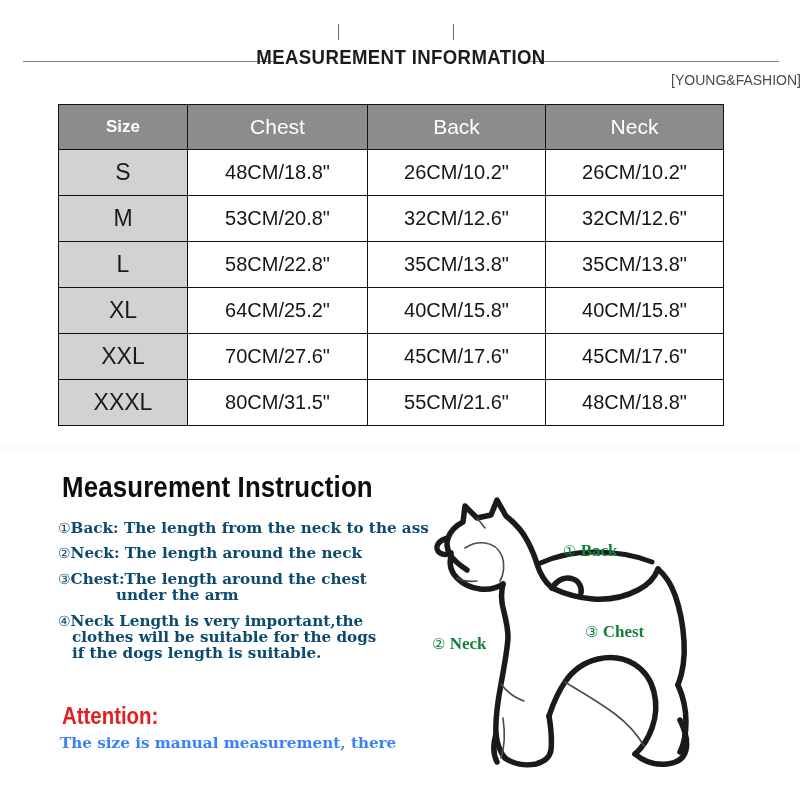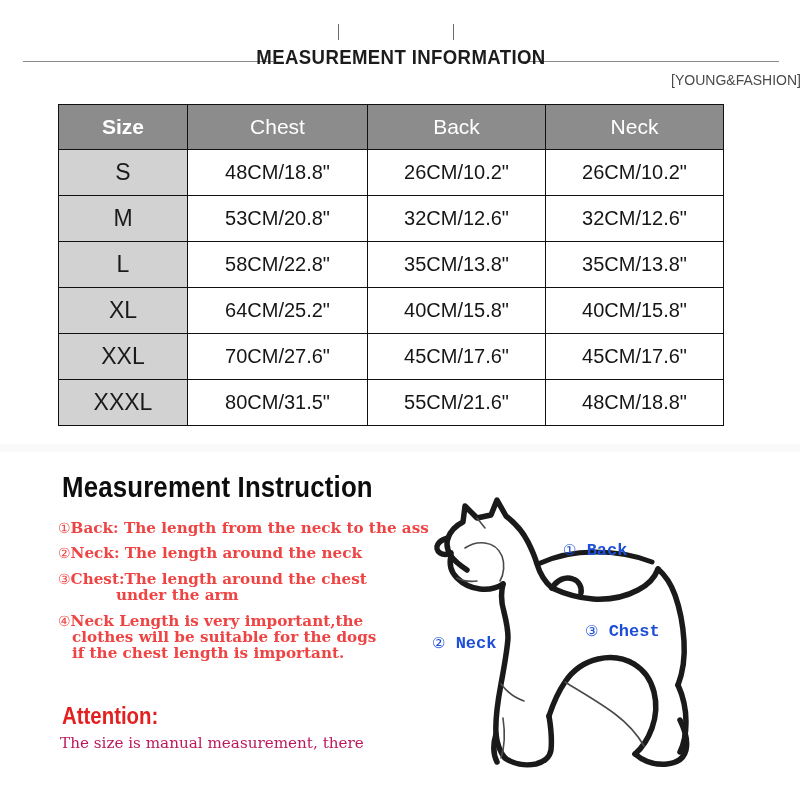--- a/index.html
+++ b/index.html
@@ -115,21 +115,21 @@
   #size-table thead th {
     background: #8c8c8c;
     color: #ffffff;
     height: 44px;
     font-weight: 400;
     font-size: 21px;
     border-color: #111111;
   }
   #size-table thead th.size-head {
     font-weight: 700;
-    font-size: 21px;
+    font-size: 17px;
     margin-top: 46px;
   }
   #size-table tbody td {
     height: 45px;
     font-size: 20px;
     color: #161616;
     text-align: center;
     background: #ffffff;
   }
   #size-table tbody td.size-cell {
@@ -179,21 +179,21 @@
     position: absolute;
     left: 58px;
     top: 68px;
     width: 420px;
     z-index: 3;
   }
   .instr-item {
     font-family: "DejaVu Serif", "Liberation Serif", serif;
     font-size: 15.2px;
     font-weight: 700;
-    color: #ef4444;
+    color: #0c4a6e;
     line-height: 1.08;
     margin-bottom: 9px;
     white-space: nowrap;
   }
   .instr-item .num {
     font-weight: 400;
     font-size: 14px;
   }
   .instr-cont {
     display: block;
@@ -212,43 +212,43 @@
     font-family: "Liberation Sans Narrow", "Liberation Sans", sans-serif;
     transform: scaleX(0.85);
     transform-origin: left center;
   }
   #attention-body {
     position: absolute;
     left: 60px;
     top: 280px;
     font-family: "DejaVu Serif", "Liberation Serif", serif;
     font-size: 15.2px;
-    font-weight: 400;
-    color: #be185d;
+    font-weight: 700;
+    color: #3b82f6;
     line-height: 1.45;
     white-space: nowrap;
   }
 
   
   #dog-figure {
     position: absolute;
     left: 405px;
     top: 482px;
     width: 340px;
     height: 310px;
     z-index: 2;
   }
   #dog-figure svg { display: block; }
 
   .dog-label {
     position: absolute;
-    font-family: Liberation Mono, monospace;
+    font-family: Liberation Serif, serif;
     font-weight: 700;
     font-size: 17px;
-    color: #1d4ed8;
+    color: #15803d;
     white-space: nowrap;
     z-index: 4;
   }
   .dog-label .circled {
     font-weight: 400;
     font-size: 15px;
   }
   #label-back  { left: 563px; top: 541px; }
   #label-neck  { left: 432px; top: 634px; }
   #label-chest { left: 585px; top: 622px; }
@@ -344,21 +344,21 @@
     <div class="instr-item">
       <span class="num">②</span><span>Neck: The length around the neck</span>
     </div>
     <div class="instr-item">
       <span class="num">③</span><span>Chest:The length around the chest</span>
       <span class="instr-cont indent-1">under the arm</span>
     </div>
     <div class="instr-item">
       <span class="num">④</span><span>Neck Length is very important,the</span>
       <span class="instr-cont indent-2">clothes will be suitable for the dogs</span>
-      <span class="instr-cont indent-2">if the chest length is important.</span>
+      <span class="instr-cont indent-2">if the dogs length is suitable.</span>
     </div>
   </div>
 
   <div id="attention-title">Attention:</div>
   <div id="attention-body">
     <span>The size is manual measurement, there</span><br>
   </div>
 </div>
 
 <div id="dog-figure">

